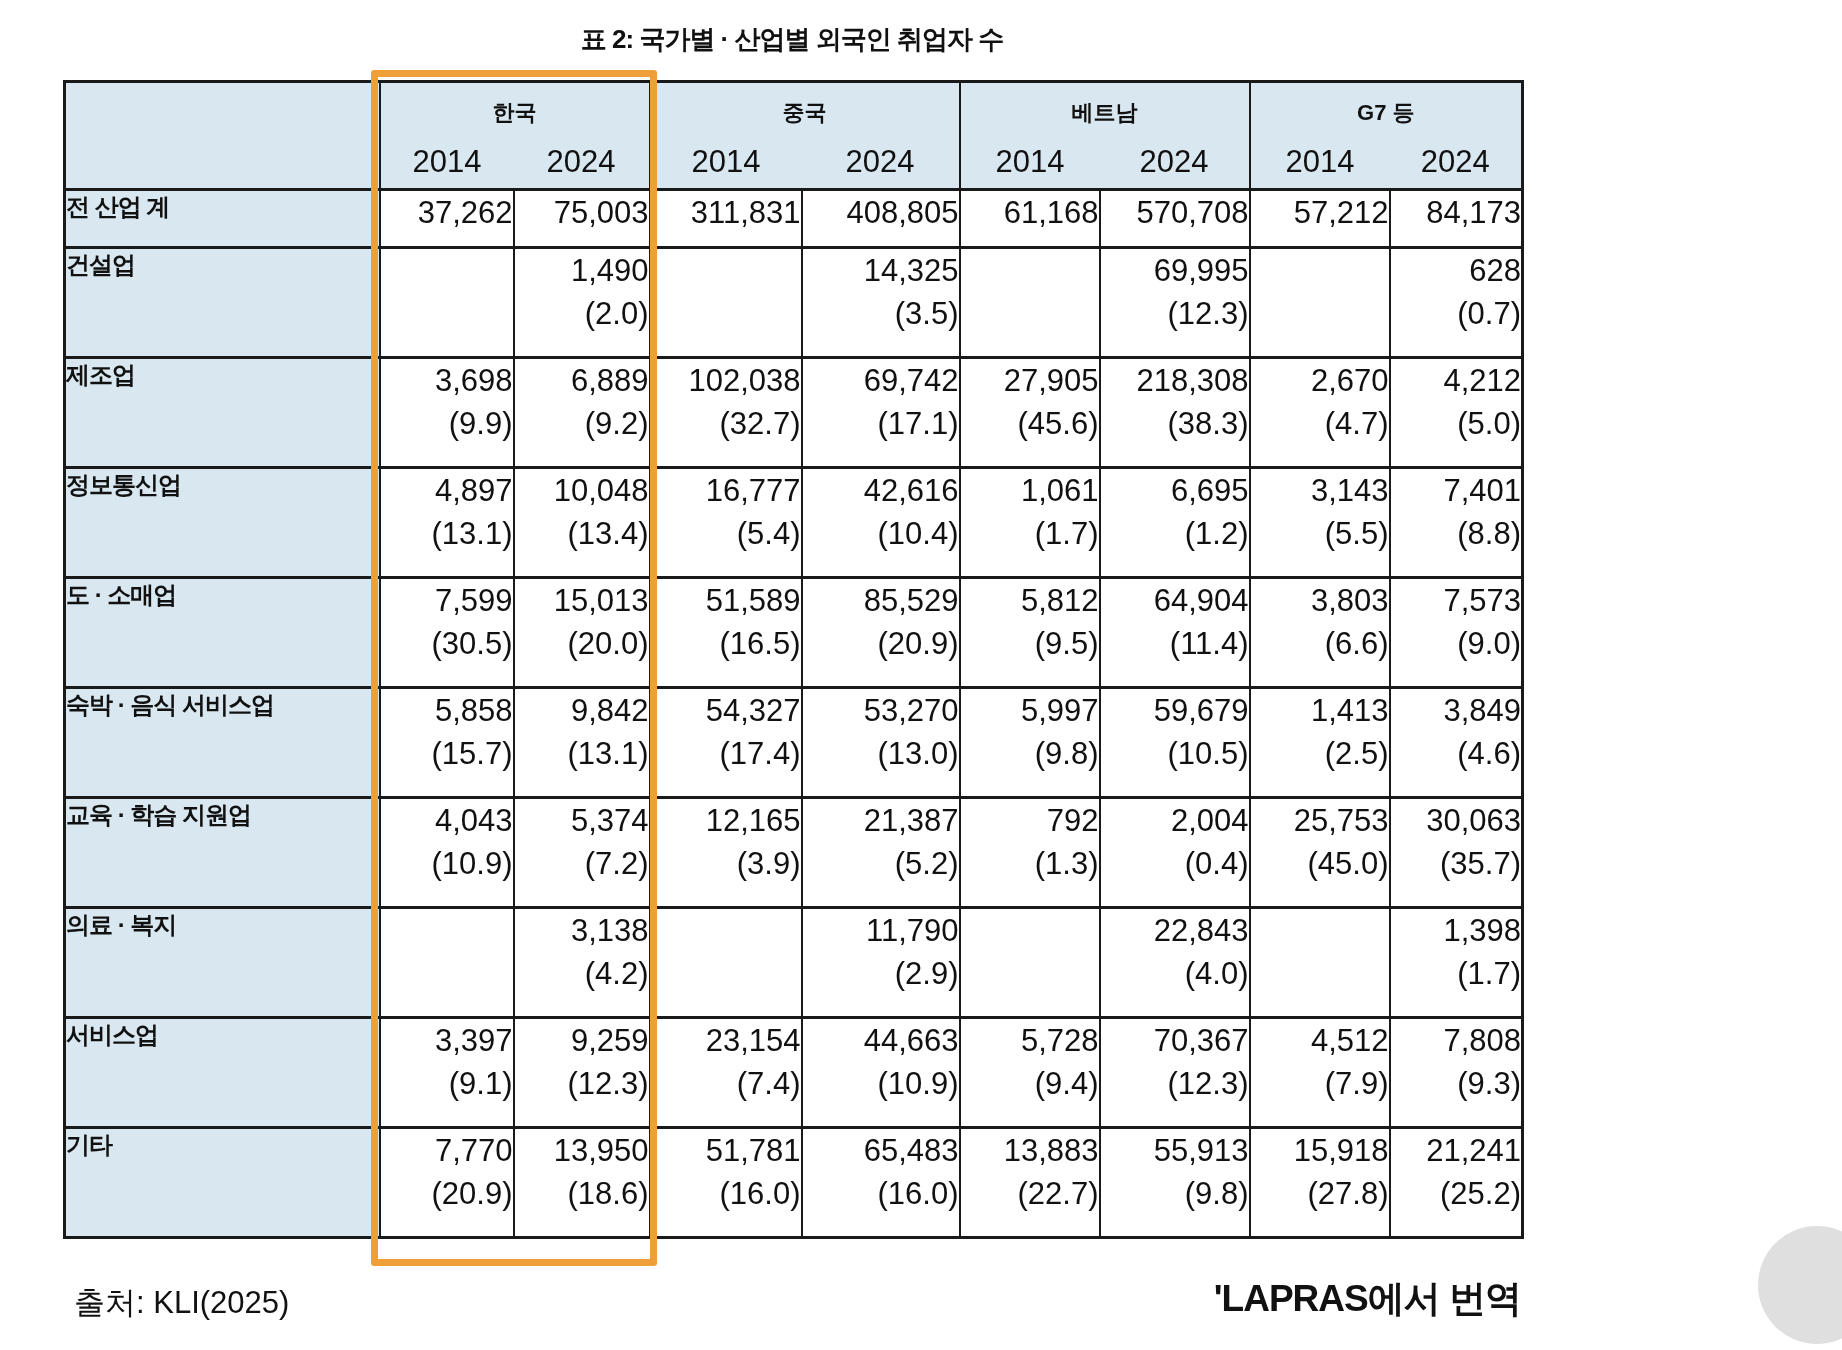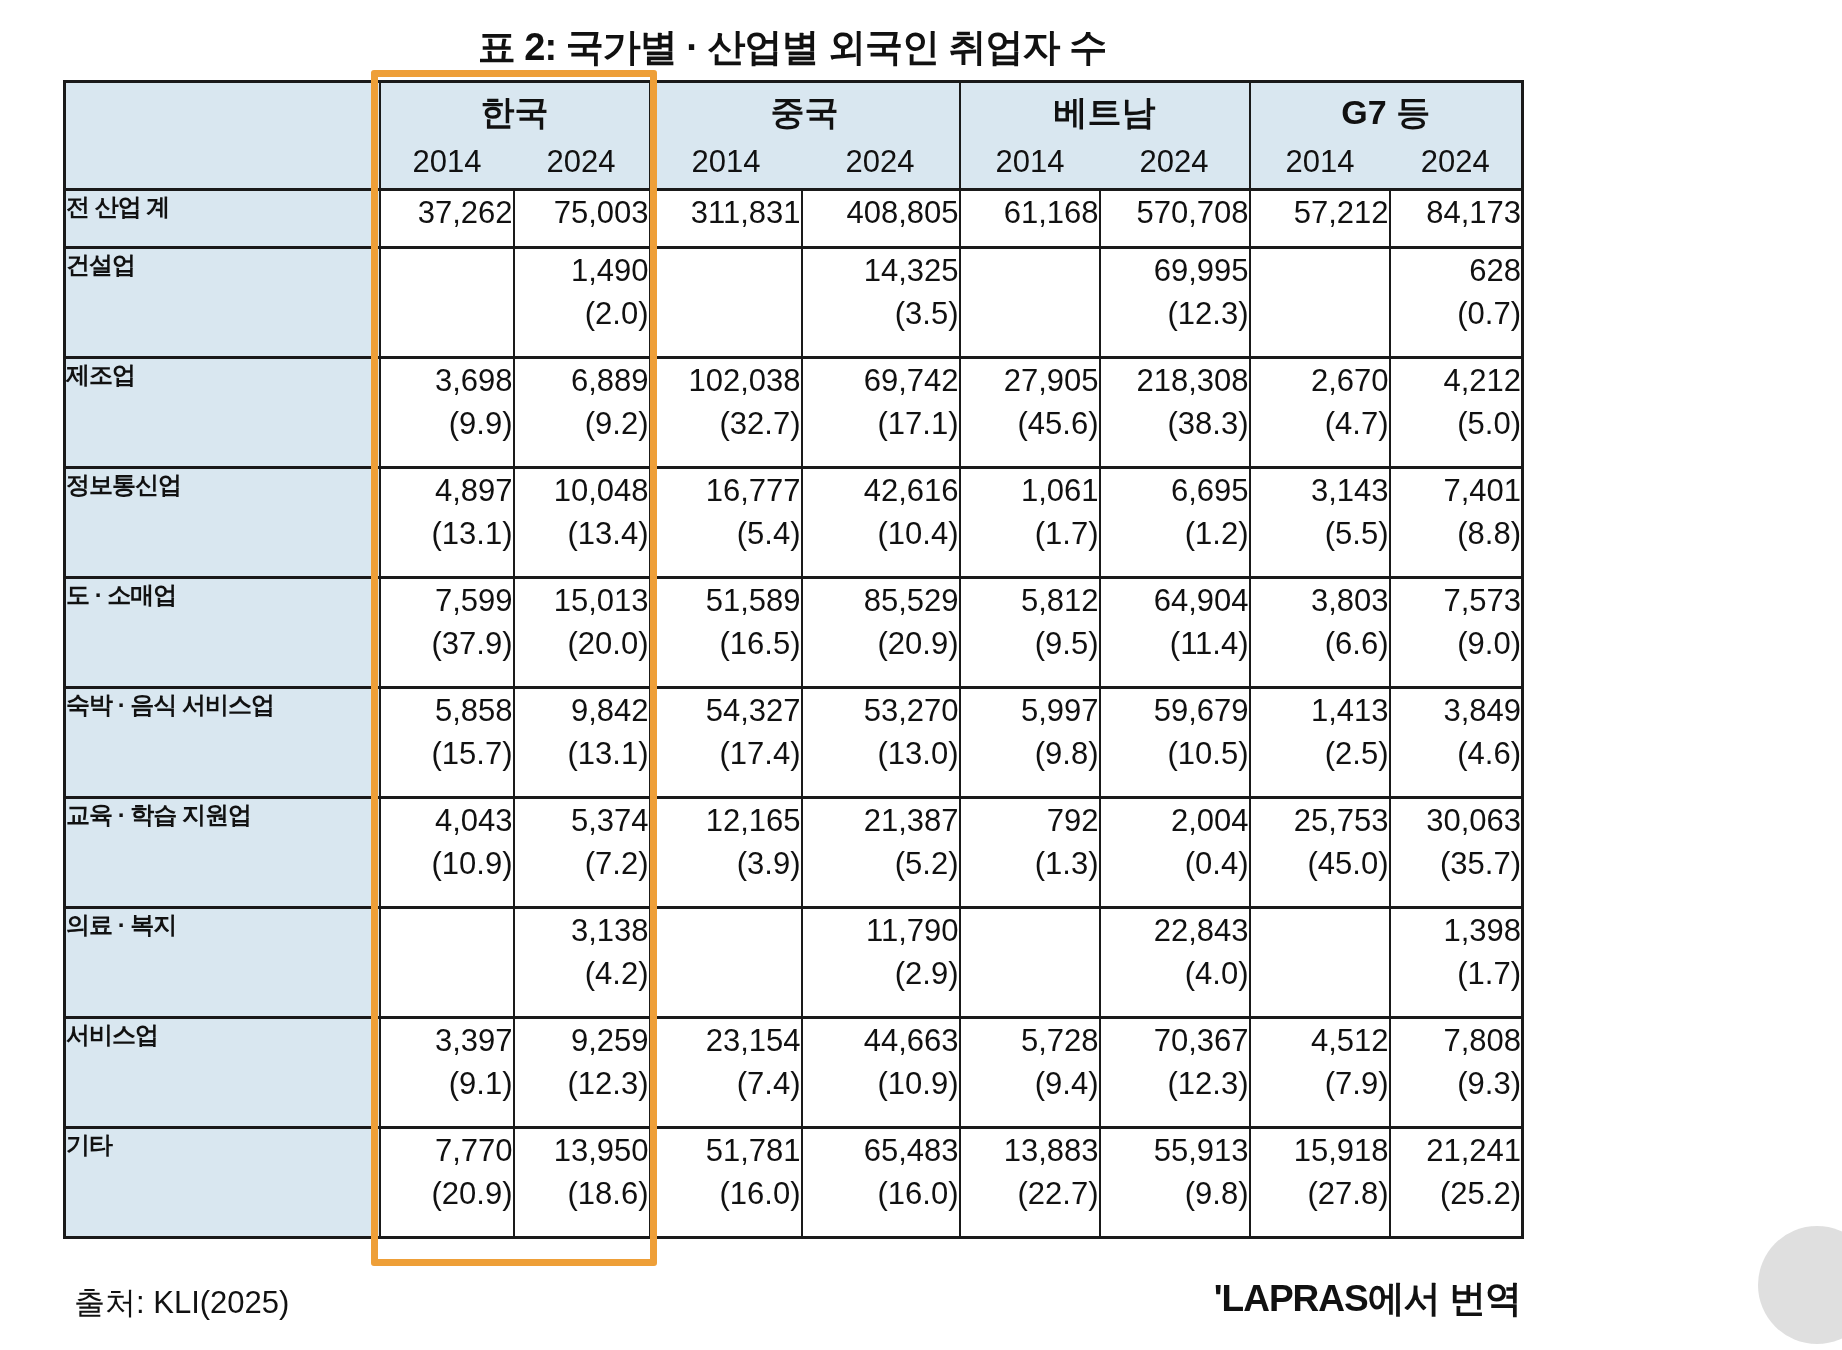--- a/index.html
+++ b/index.html
@@ -7,34 +7,34 @@
   body {
     width: 1842px; height: 1350px;
     background: #ffffff;
     color: #111;
     font-family: "Liberation Sans", "DejaVu Sans", sans-serif;
     position: relative;
     overflow: hidden;
   }
   .page-title {
     position: absolute; top: 22px; left: 63px; width: 1458px;
-    text-align: center; font-size: 38px; font-weight: 700;
+    text-align: center; font-size: 26px; font-weight: 700;
     letter-spacing: -1px;
   }
   table.tbl {
     position: absolute; top: 80px; left: 63px;
     border-collapse: collapse; table-layout: fixed;
     border: 3px solid var(--bd, #1a1a1a);
   }
   .tbl th, .tbl td { padding: 0; }
   #head-row-groups { height: 62px; }
   #head-row-years  { height: 46px; }
   #head-row-groups th {
     background: var(--hdr, #D9E7F0);
-    font-size: 34px; font-weight: 700; text-align: center; vertical-align: middle;
+    font-size: 22px; font-weight: 700; text-align: center; vertical-align: middle;
     border-left: 2px solid var(--bd, #1a1a1a);
   }
   #head-row-groups th.corner { border-left: none; }
   #head-row-years th {
     background: var(--hdr, #D9E7F0);
     font-size: 31px; font-weight: 400; text-align: center; vertical-align: top;
     border-left: none;
   }
   #head-row-years th.grp { border-left: 2px solid var(--bd, #1a1a1a); }
   tbody th, tbody td { border-top: 3px solid var(--bd, #1a1a1a); }
@@ -230,21 +230,21 @@
         </td>
         <td>
           <div class="v">7,401</div>
           <div class="p">(8.8)</div>
         </td>
       </tr>
       <tr style="height: 110px;">
         <th>도 · 소매업</th>
         <td>
           <div class="v">7,599</div>
-          <div class="p">(37.9)</div>
+          <div class="p">(30.5)</div>
         </td>
         <td>
           <div class="v">15,013</div>
           <div class="p">(20.0)</div>
         </td>
         <td>
           <div class="v">51,589</div>
           <div class="p">(16.5)</div>
         </td>
         <td>

